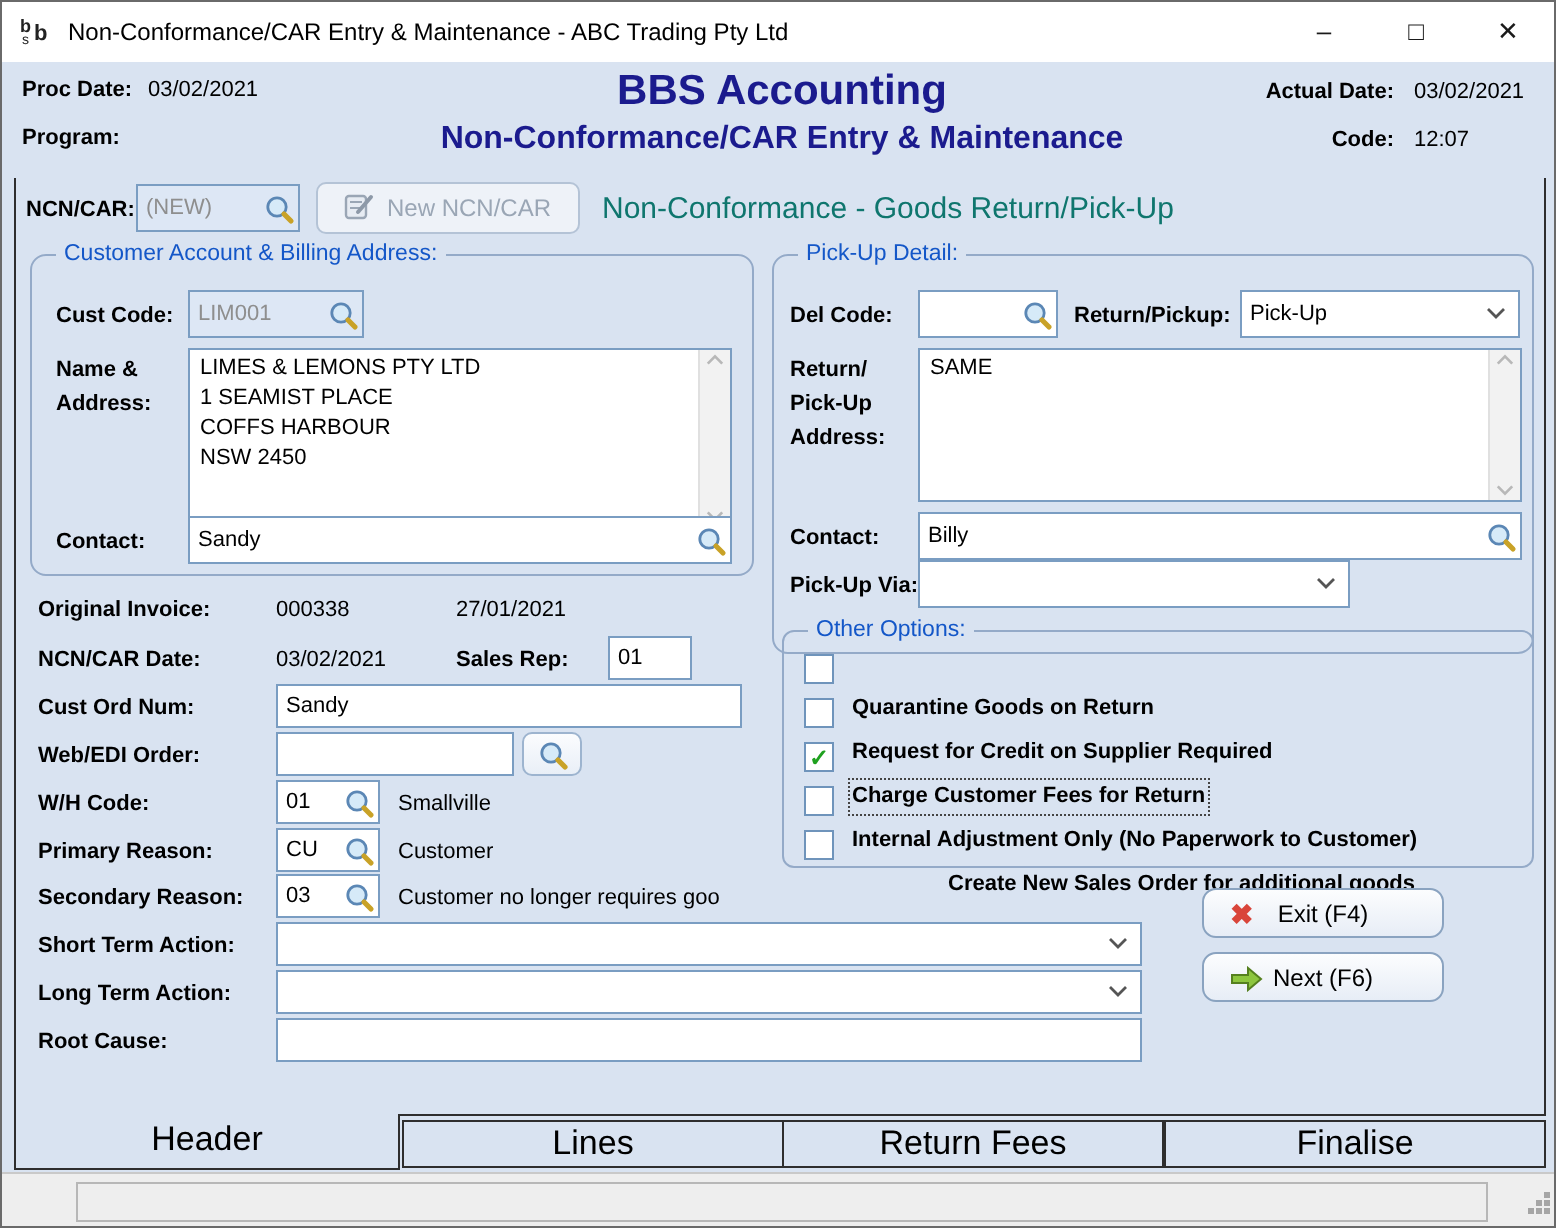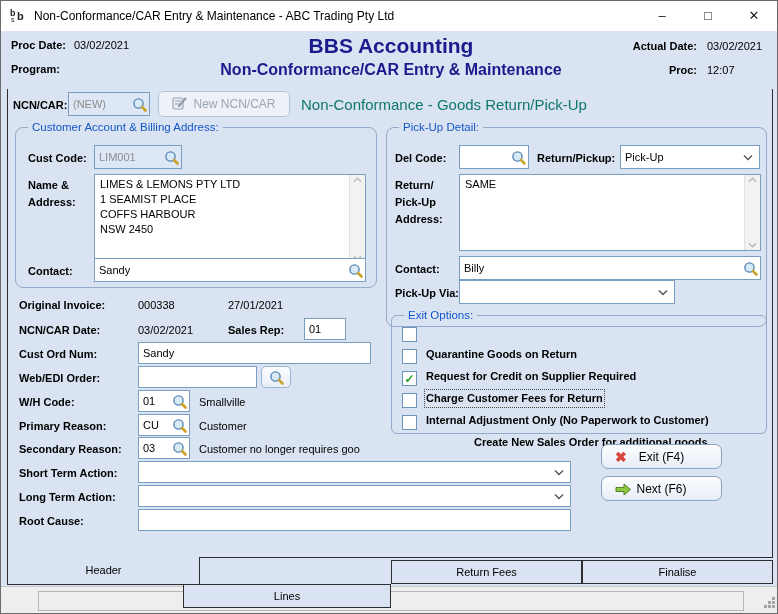--- a/index.html
+++ b/index.html
@@ -44,21 +44,21 @@
   .opt{position:absolute;left:10px;display:flex;align-items:center;height:18px;}
   .cb{flex:none;width:15px;height:15px;background:#fff;border:1px solid #6f94bb;text-align:center;line-height:14px;font-size:12px;font-weight:bold;color:#1fa11f;}
   .opt-lbl{margin-left:9px;font-weight:bold;line-height:15px;margin-top:40px;}
   .opt-lbl.focused{outline:1px dotted #444;outline-offset:1px;}
   
   .abtn{position:absolute;width:121px;height:25px;border:1px solid #8aa3c0;border-radius:7px;
     background:linear-gradient(#fcfdfe,#e7edf6);display:flex;align-items:center;justify-content:center;font-size:12px;}
   .abtn .ic{position:absolute;left:13px;top:4px;}
   
   .page-frame{position:absolute;left:6px;top:88px;width:766px;height:469px;border:1px solid #2e2e2e;border-top:none;pointer-events:none;z-index:1;}
-  .tab{position:absolute;text-align:center;background:#d9e3f1;border:1px solid #2e2e2e;font-size:11px;z-index:2;}
+  .tab{position:absolute;text-align:center;background:#d9e3f1;border:1px solid #2e2e2e;font-size:17px;z-index:2;}
   .tab.active{top:556px;height:28px;border-top:none;line-height:26px;z-index:3;}
   .tab.plain{top:559px;height:24px;line-height:22px;}
   
   .statusbar{position:absolute;left:0;top:585px;width:778px;height:28px;background:#eeeeee;border-top:1px solid #c9c9c9;}
   .status-panel{position:absolute;left:37px;top:4px;width:706px;height:20px;border:1px solid #b7b7b7;}
   .grip{position:absolute;right:3px;bottom:3px;}
 </style>
 </head>
 <body>
 
@@ -85,21 +85,21 @@
   <span class="lbl" style="left:10px;top:61px;">Program:</span>
   <span class="val" style="left:73px;top:61px;margin-top:35px;">NONCAR</span>
 
   <div class="hdr-center">
     <div class="t1">BBS Accounting</div>
     <div class="t2">Non-Conformance/CAR Entry &amp; Maintenance</div>
   </div>
 
   <span class="r-lbl" style="left:560px;top:38px;width:136px;">Actual Date:</span>
   <span class="val" style="left:706px;top:38px;">03/02/2021</span>
-  <span class="r-lbl" style="left:560px;top:62px;width:136px;">Proc:</span>
+  <span class="r-lbl" style="left:560px;top:62px;width:136px;">Code:</span>
   <span class="val" style="left:706px;top:62px;">12:07</span>
 
   <div class="page-frame"></div>
 
   <span class="lbl" style="left:12px;top:97px;">NCN/CAR:</span>
   <div class="fld dis" style="left:67px;top:91px;width:82px;height:24px;">
     <span class="txt">(NEW)</span>
     <span class="mag">
       <svg width="17" height="17" viewBox="0 0 17 17">
           <circle cx="7.5" cy="7.5" r="4.6" fill="#d6eaf8" stroke="#5b87b5" stroke-width="1.4"></circle>
@@ -300,21 +300,21 @@
         </svg>
     </span>
   </div>
 
   <span class="lbl" style="left:18px;top:513px;">Root Cause:</span>
   <div class="fld" style="left:137px;top:508px;width:433px;">
     <span class="txt"></span>
   </div>
 
   <div class="grp" style="left:390px;top:314px;width:376px;height:119px;border-radius:6px;">
-    <span class="grp-title">Exit Options:</span>
+    <span class="grp-title">Other Options:</span>
     <div class="opt" style="top:9px;">
       <span class="cb"></span>
       <span class="opt-lbl">Quarantine Goods on Return</span>
     </div>
     <div class="opt" style="top:31px;">
       <span class="cb"></span>
       <span class="opt-lbl">Request for Credit on Supplier Required</span>
     </div>
     <div class="opt" style="top:53px;">
       <span class="cb on">✓</span>
@@ -337,21 +337,21 @@
   <div class="abtn" style="left:600px;top:475px;">
     <span class="ic" style="top:6px;">
       <svg width="17" height="13" viewBox="0 0 17 13">
           <polygon points="1,4.5 9,4.5 9,1 15.5,6.5 9,12 9,8.5 1,8.5" fill="#8dc63f" stroke="#55801f" stroke-width="1"></polygon>
         </svg>
     </span>
     <span>Next (F6)</span>
   </div>
 
   <div class="tab active" style="left:6px;width:193px;">Header</div>
-  <div class="tab plain" style="left:182px;width:208px;margin-top:24px;">Lines</div>
+  <div class="tab plain" style="left:200px;width:191px;">Lines</div>
   <div class="tab plain" style="left:390px;width:191px;">Return Fees</div>
   <div class="tab plain" style="left:581px;width:191px;">Finalise</div>
 
   <div class="statusbar">
     <div class="status-panel"></div>
     <span class="grip">
       <svg width="13" height="13" viewBox="0 0 13 13">
         <rect x="9" y="1" width="3" height="3" fill="#a5a5a5"></rect>
           <rect x="9" y="5" width="3" height="3" fill="#a5a5a5"></rect>
           <rect x="5" y="5" width="3" height="3" fill="#a5a5a5"></rect>

